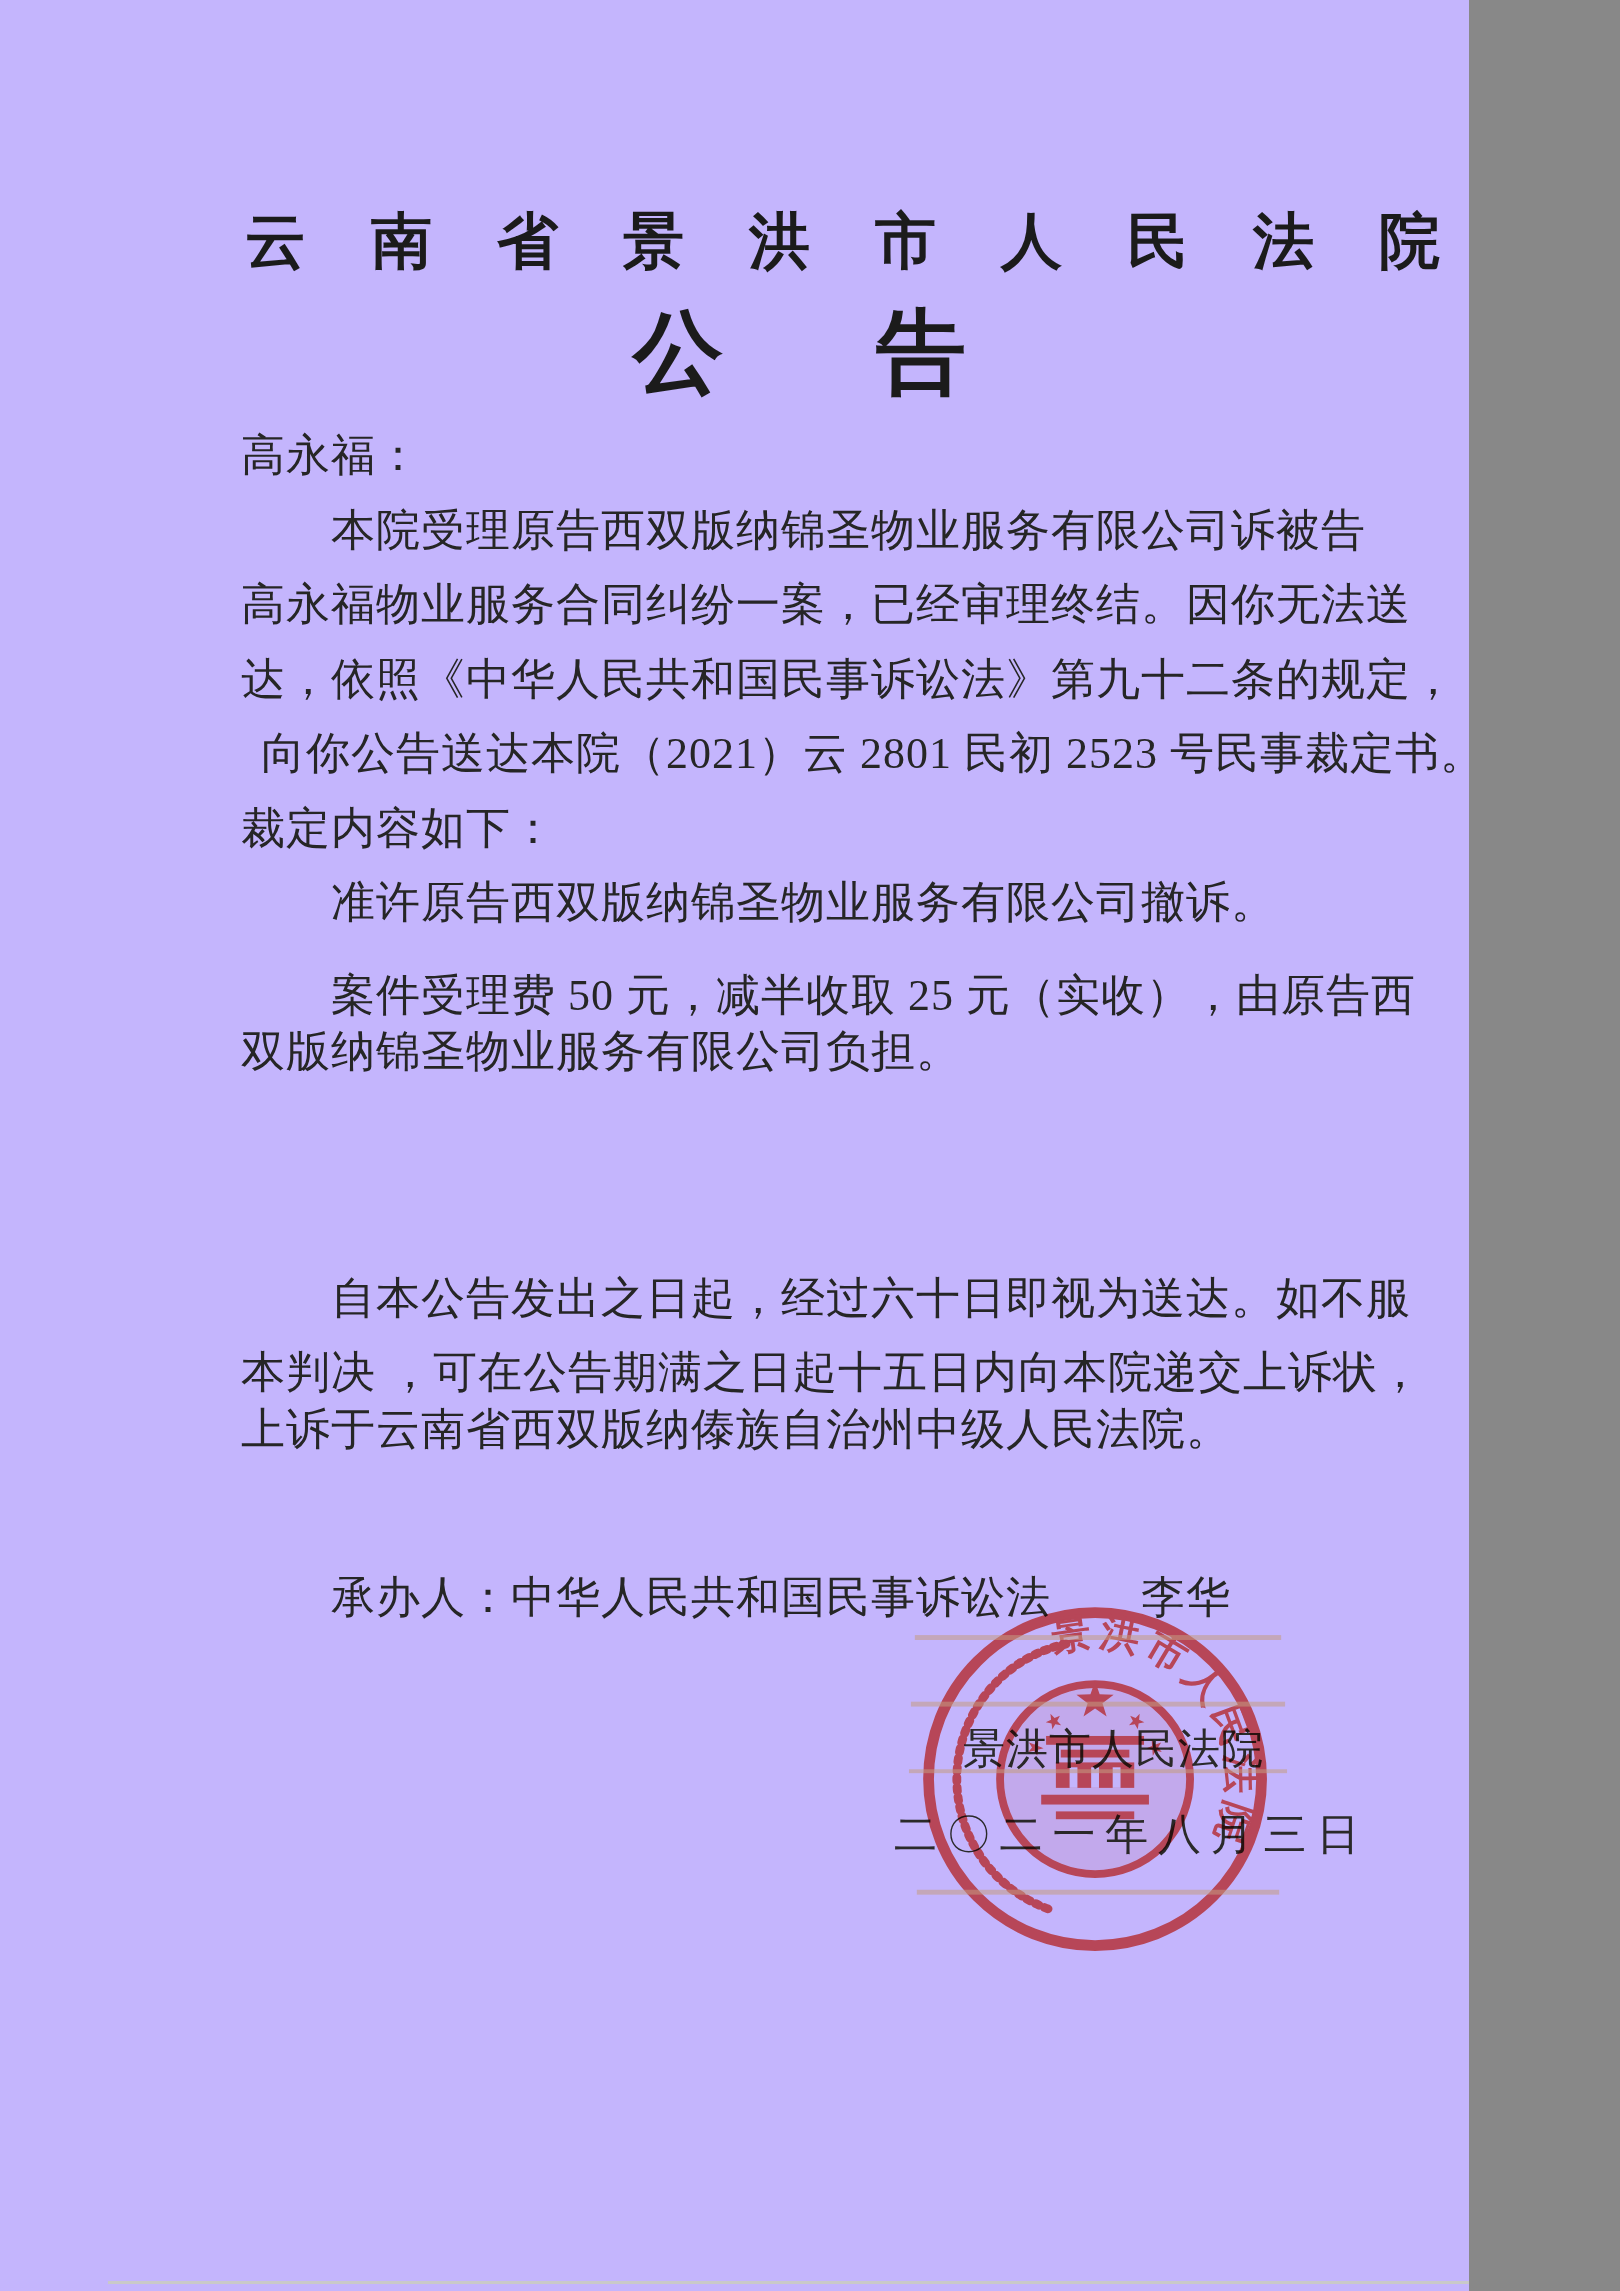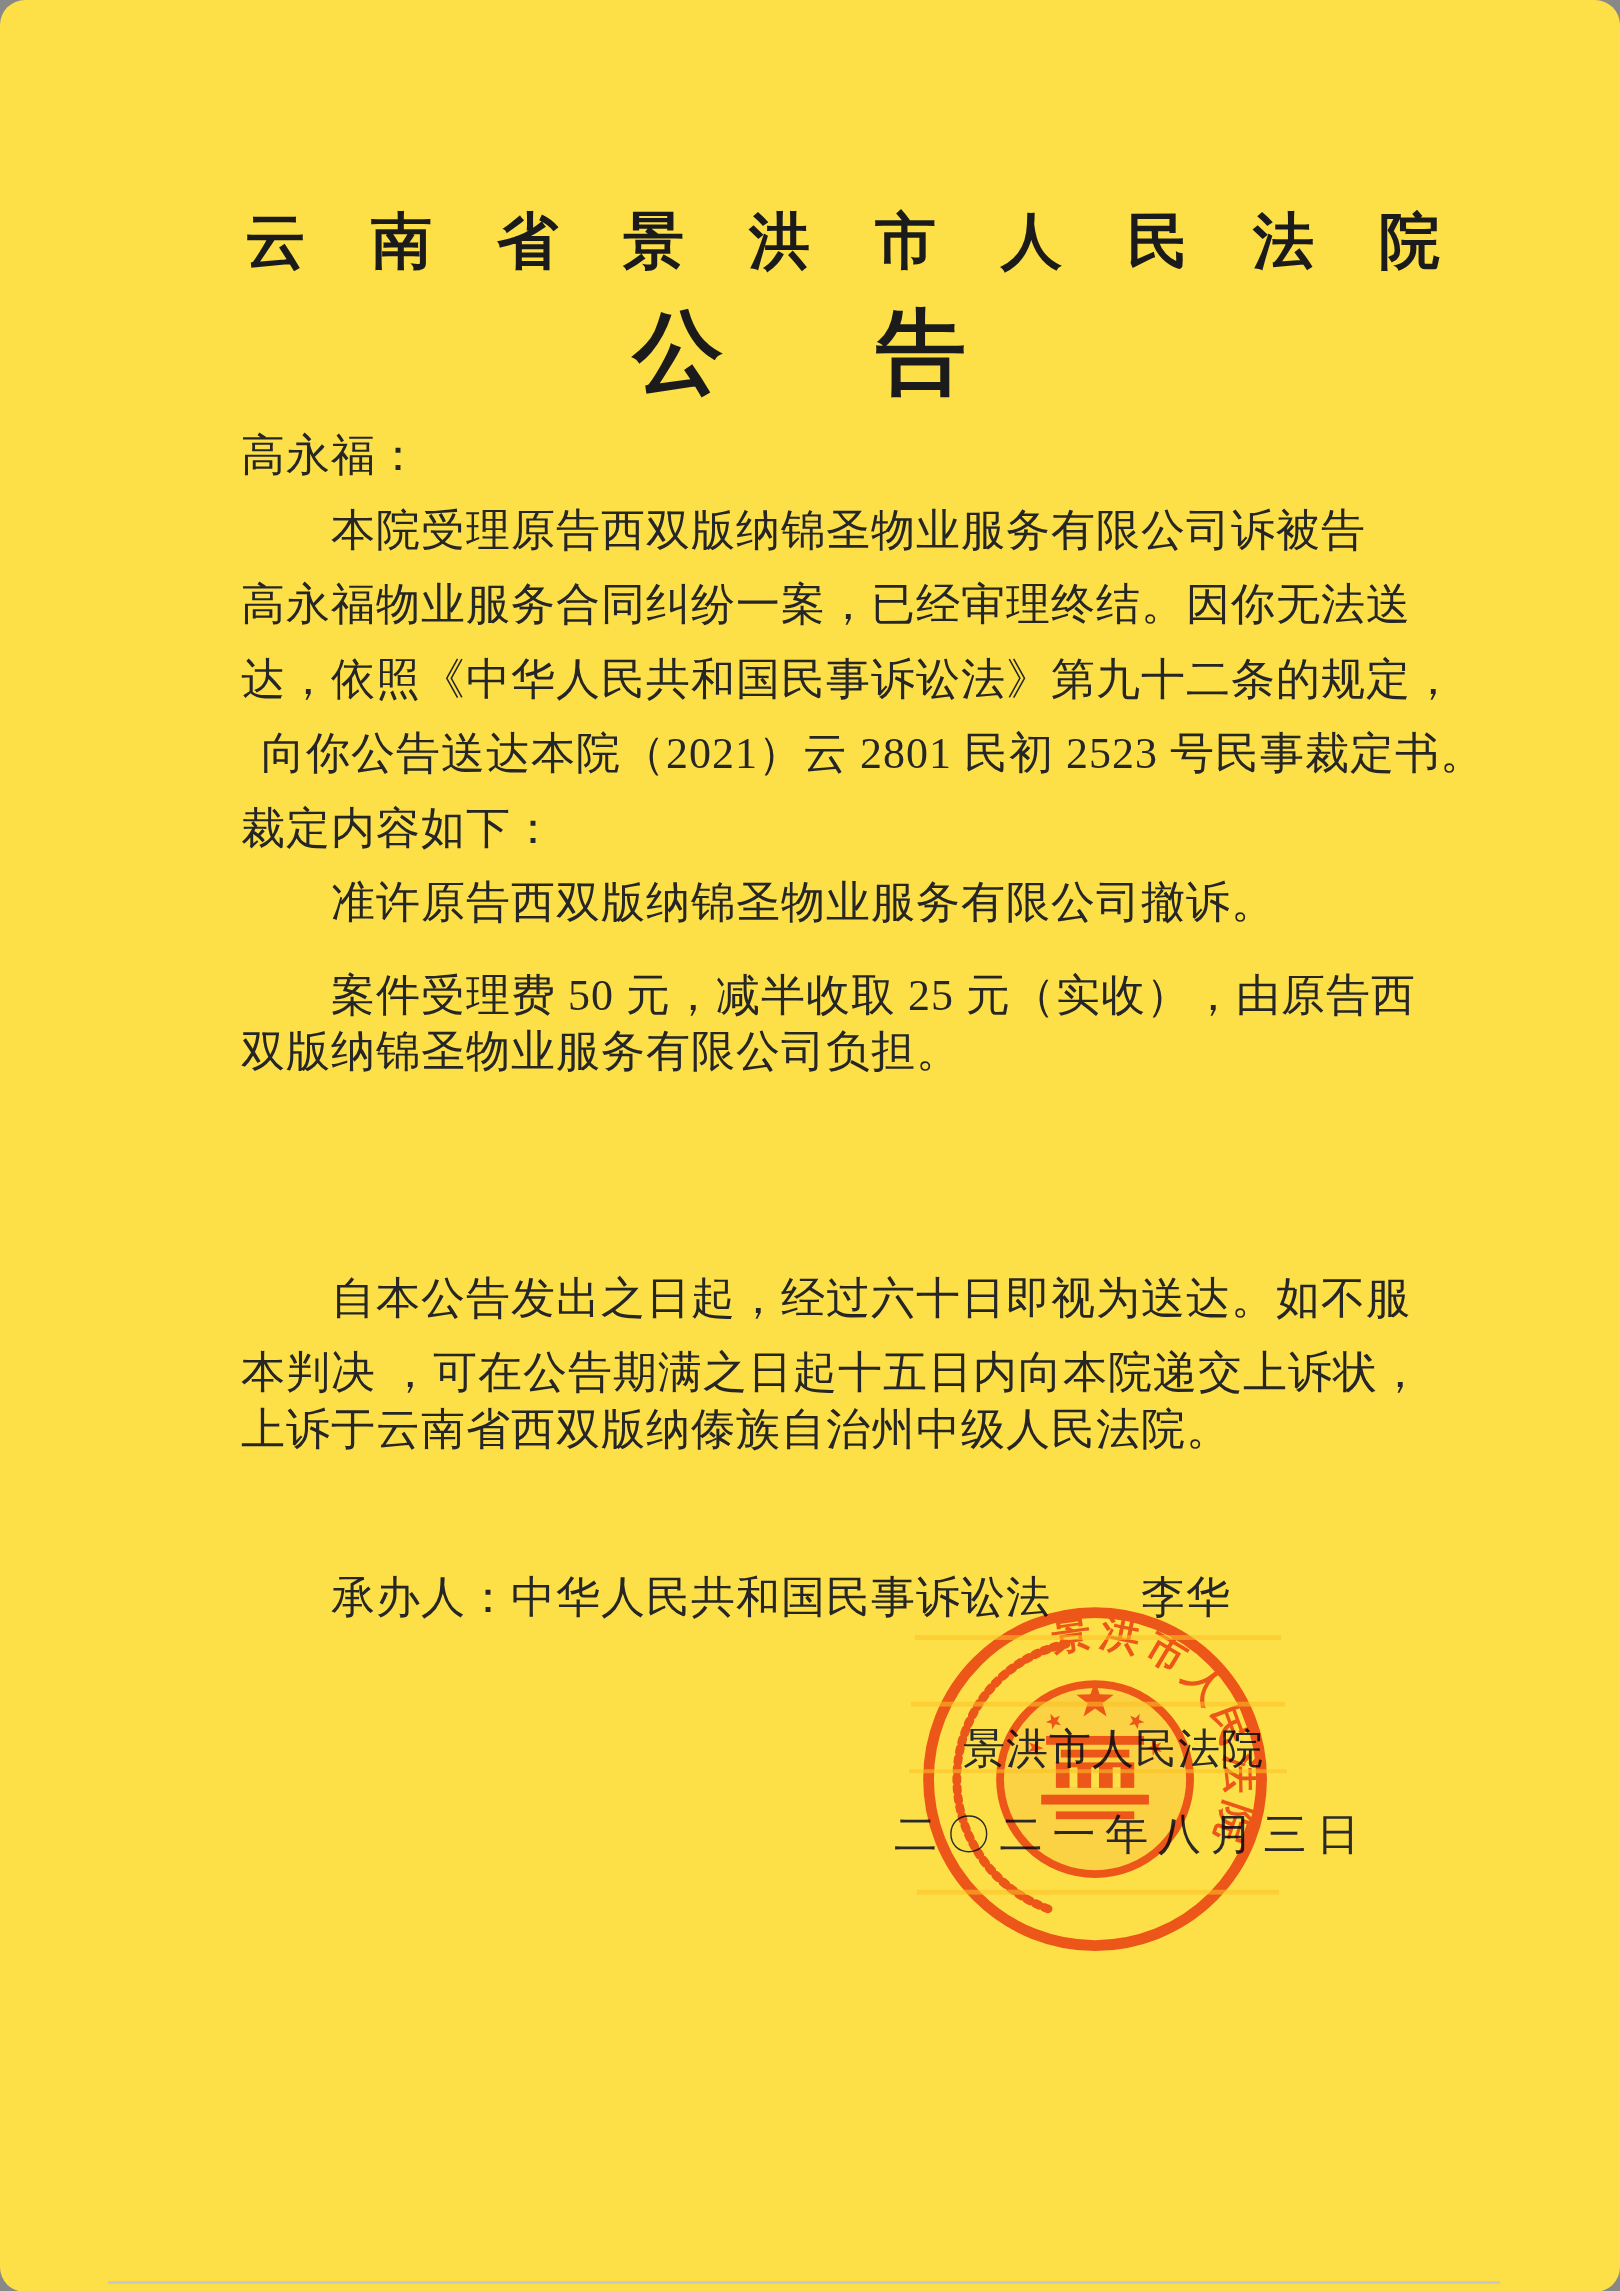--- a/index.html
+++ b/index.html
@@ -1,23 +1,22 @@
 <!DOCTYPE html>
 <html><head>
 <meta charset="utf-8">
 <style>
   html,body{margin:0;padding:0;background:#888;}
   .page{
     position:relative;
-    width:1620px;height:2292px;
-    background:#fde047;
+    width:1469px;height:2292px;
+    background:#c4b5fd;
     overflow:hidden;
     font-family:"Liberation Serif", serif;
     color:#1f1f1f;
-    border-radius:25px;
   }
   .court-title{
     position:absolute;
     left:245px;top:201px;
     font-family:"Liberation Sans", sans-serif;
     font-weight:bold;
     font-size:61px;
     letter-spacing:65px;
     white-space:nowrap;
     color:#1b1b1b;

